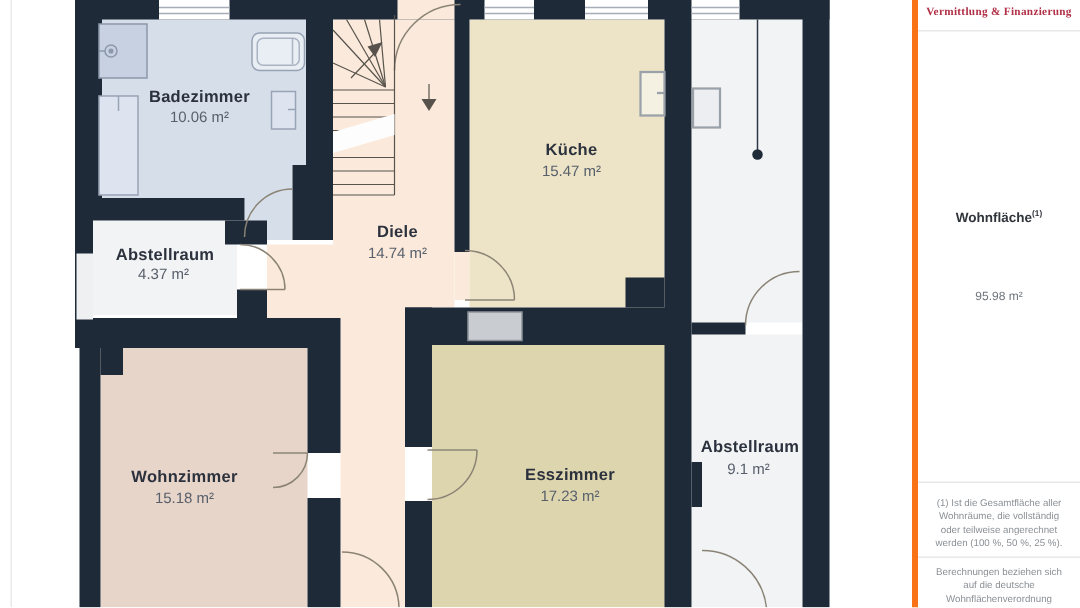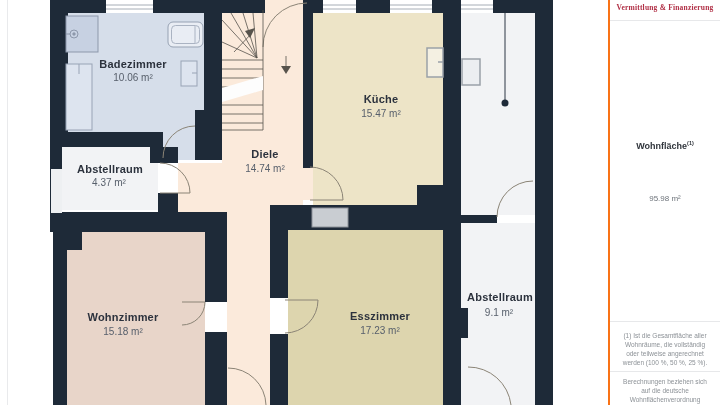--- a/index.html
+++ b/index.html
@@ -8,21 +8,21 @@
   .left-rule{position:absolute;left:7px;top:0;width:1px;height:405px;background:#e9eaec;}
   .plan-svg{position:absolute;left:0;top:0;}
 
   
   .room-name{font-family:"Liberation Sans",sans-serif;font-size:11px;font-weight:bold;
              fill:#2c323d;letter-spacing:.2px;}
   .room-area{font-family:"Liberation Sans",sans-serif;font-size:10px;fill:#58606c;}
 
   
   .sidebar{position:absolute;left:608px;top:0;width:112px;height:405px;background:#ffffff;
-           border-left:2px solid #f97316;box-sizing:border-box;}
+           border-left:4px solid #f97316;box-sizing:border-box;}
   .sb-logo{position:absolute;top:0;left:0;right:0;height:20px;display:flex;align-items:flex-start;
            justify-content:center;padding-top:3px;
            font-family:"Liberation Serif",serif;font-weight:bold;font-size:7.5px;
            letter-spacing:.2px;white-space:nowrap;}
   .sb-div{position:absolute;left:0;right:0;height:1px;background:#e7e8ea;}
   .sb-main{position:absolute;top:21px;left:0;right:0;height:300px;display:flex;flex-direction:column;
            align-items:center;justify-content:center;gap:4px;}
   .sb-area-label{font-size:9px;font-weight:bold;color:#30353c;}
   .sb-area-label sup{font-size:5.5px;font-weight:bold;color:#30353c;}
   .sb-area-value{font-size:8px;color:#6e747b;margin-top:39px;}

